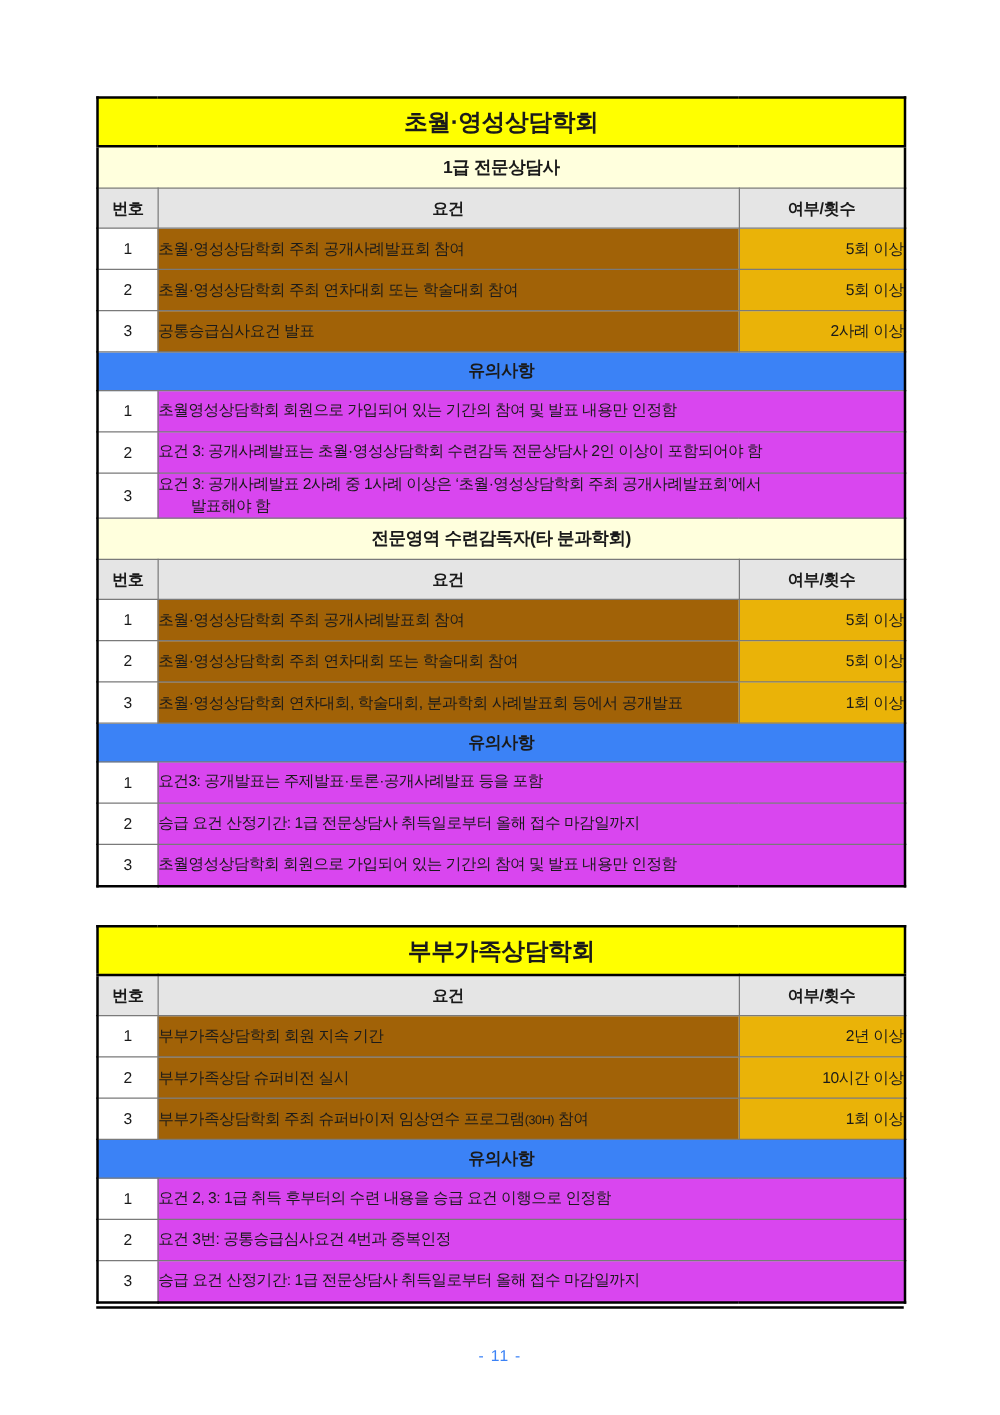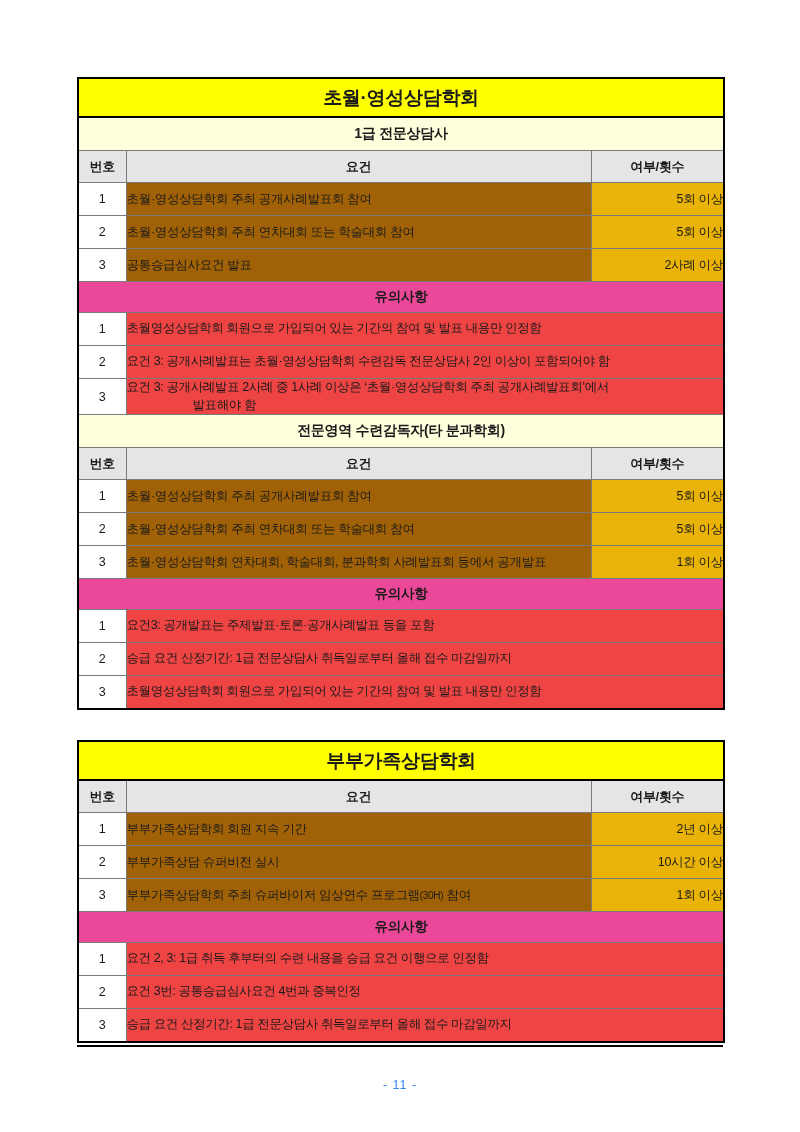--- a/index.html
+++ b/index.html
@@ -65,21 +65,21 @@
   }
   .colhead {
     background: #e5e5e5;
     text-align: center;
     font-weight: bold;
     font-size: 13px;
     height: 31px;
     letter-spacing: -0.3px;
   }
   .notes-bar {
-    background: #ec4899;
+    background: #3b82f6;
     text-align: center;
     font-weight: bold;
     font-size: 13.5px;
     height: 30px;
     letter-spacing: -0.3px;
   }
   td.num {
     text-align: center;
     font-size: 12.5px;
     height: 32px;
@@ -99,27 +99,26 @@
     letter-spacing: -0.3px;
     background: #eab308;
   }
   td.note {
     text-align: left;
     font-size: 12.5px;
     padding-left: 8px;
     padding-top: 2px;
     padding-bottom: 2px;
     letter-spacing: -0.4px;
-    background: #ef4444;
+    background: #d946ef;
     line-height: 1.4;
   }
   .indent2 {
     display: block;
     padding-left: 26px;
-    margin-left: 40px;
   }
   .small-sup {
     font-size: 10px;
   }
 
   .table-gap {
     height: 30px;
   }
 
   .footer-rule {

